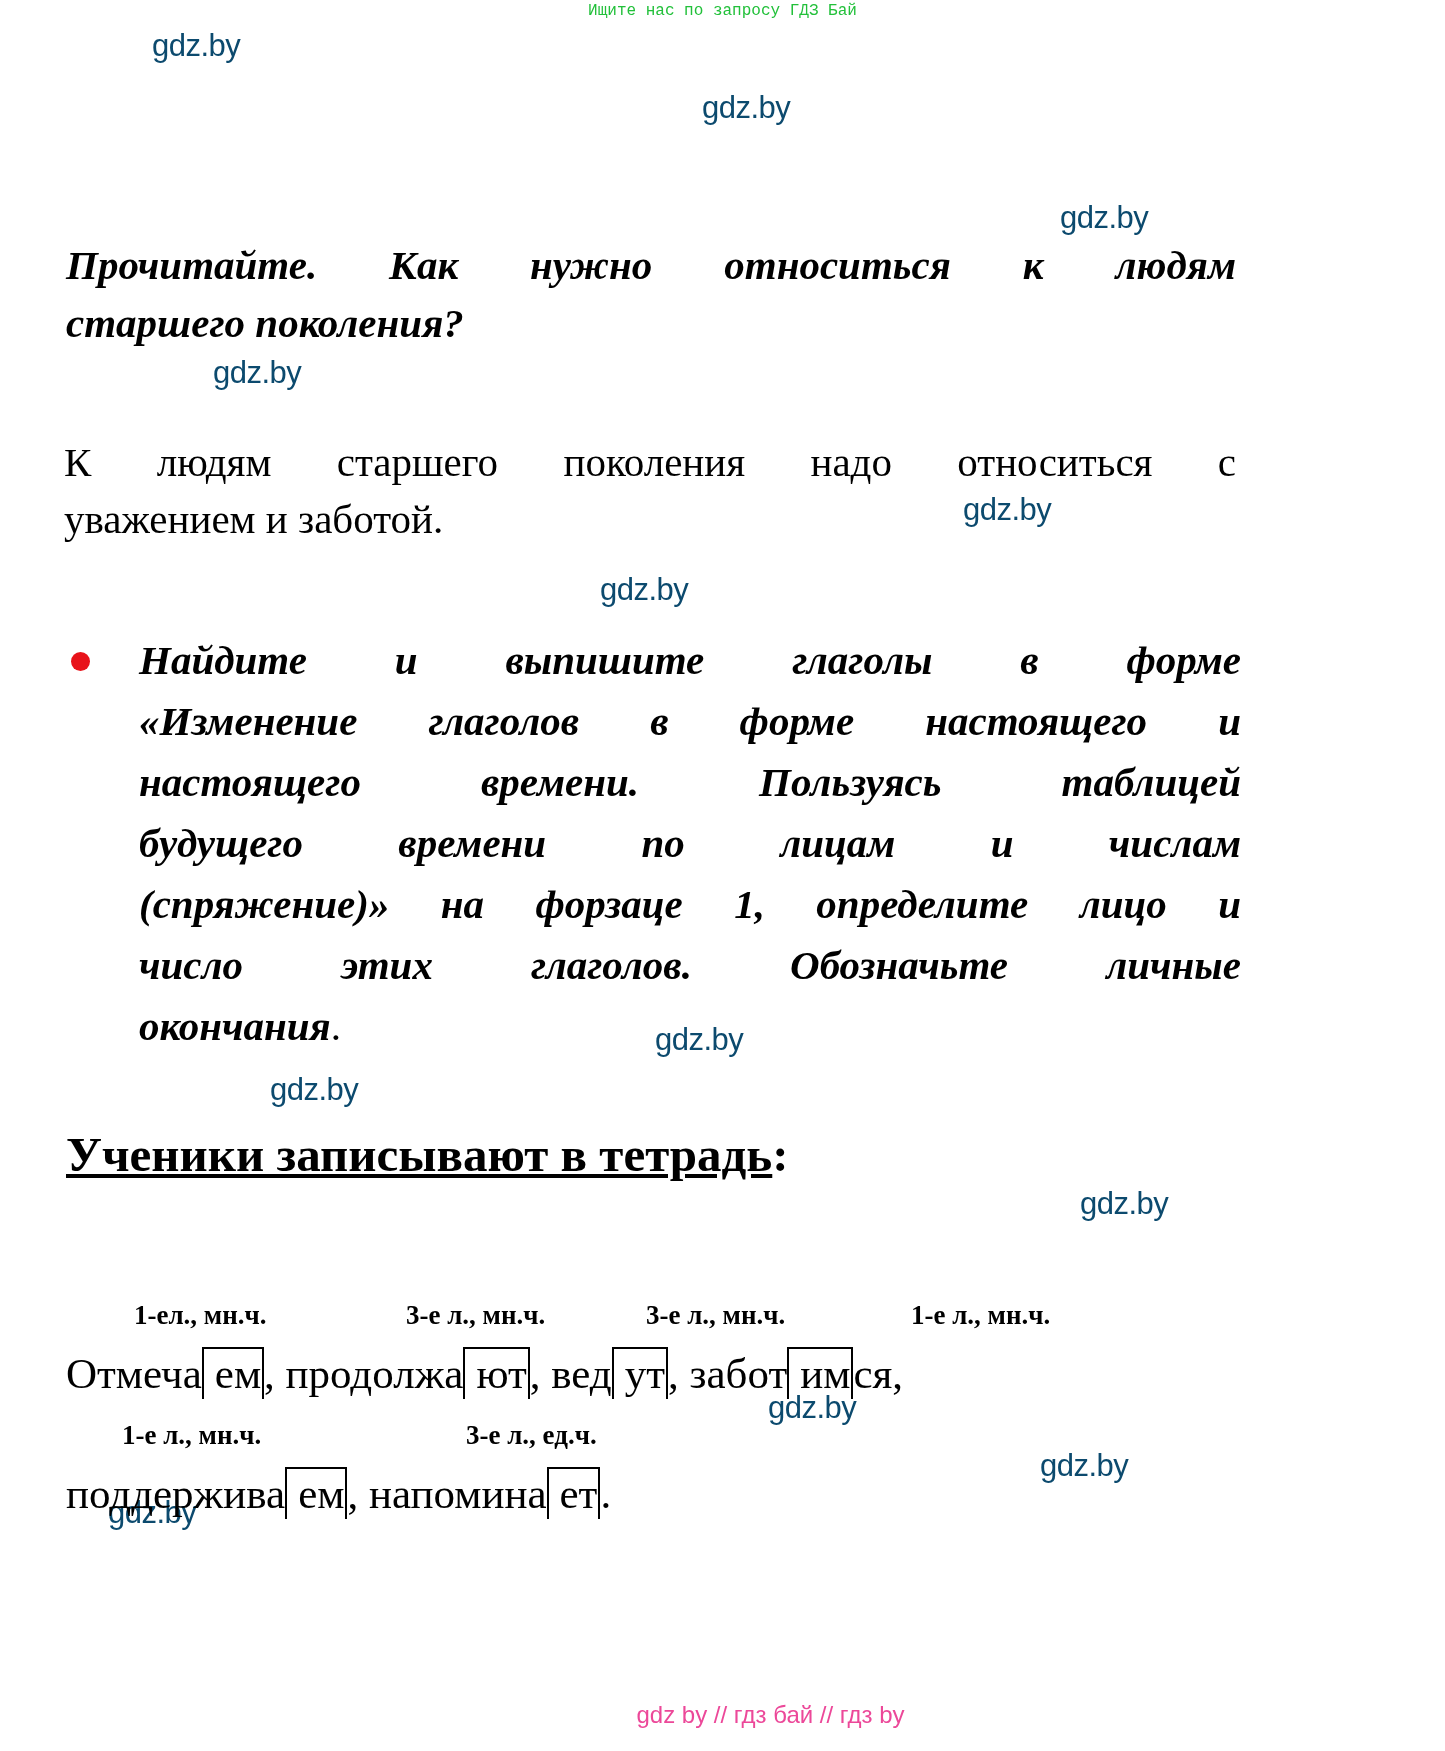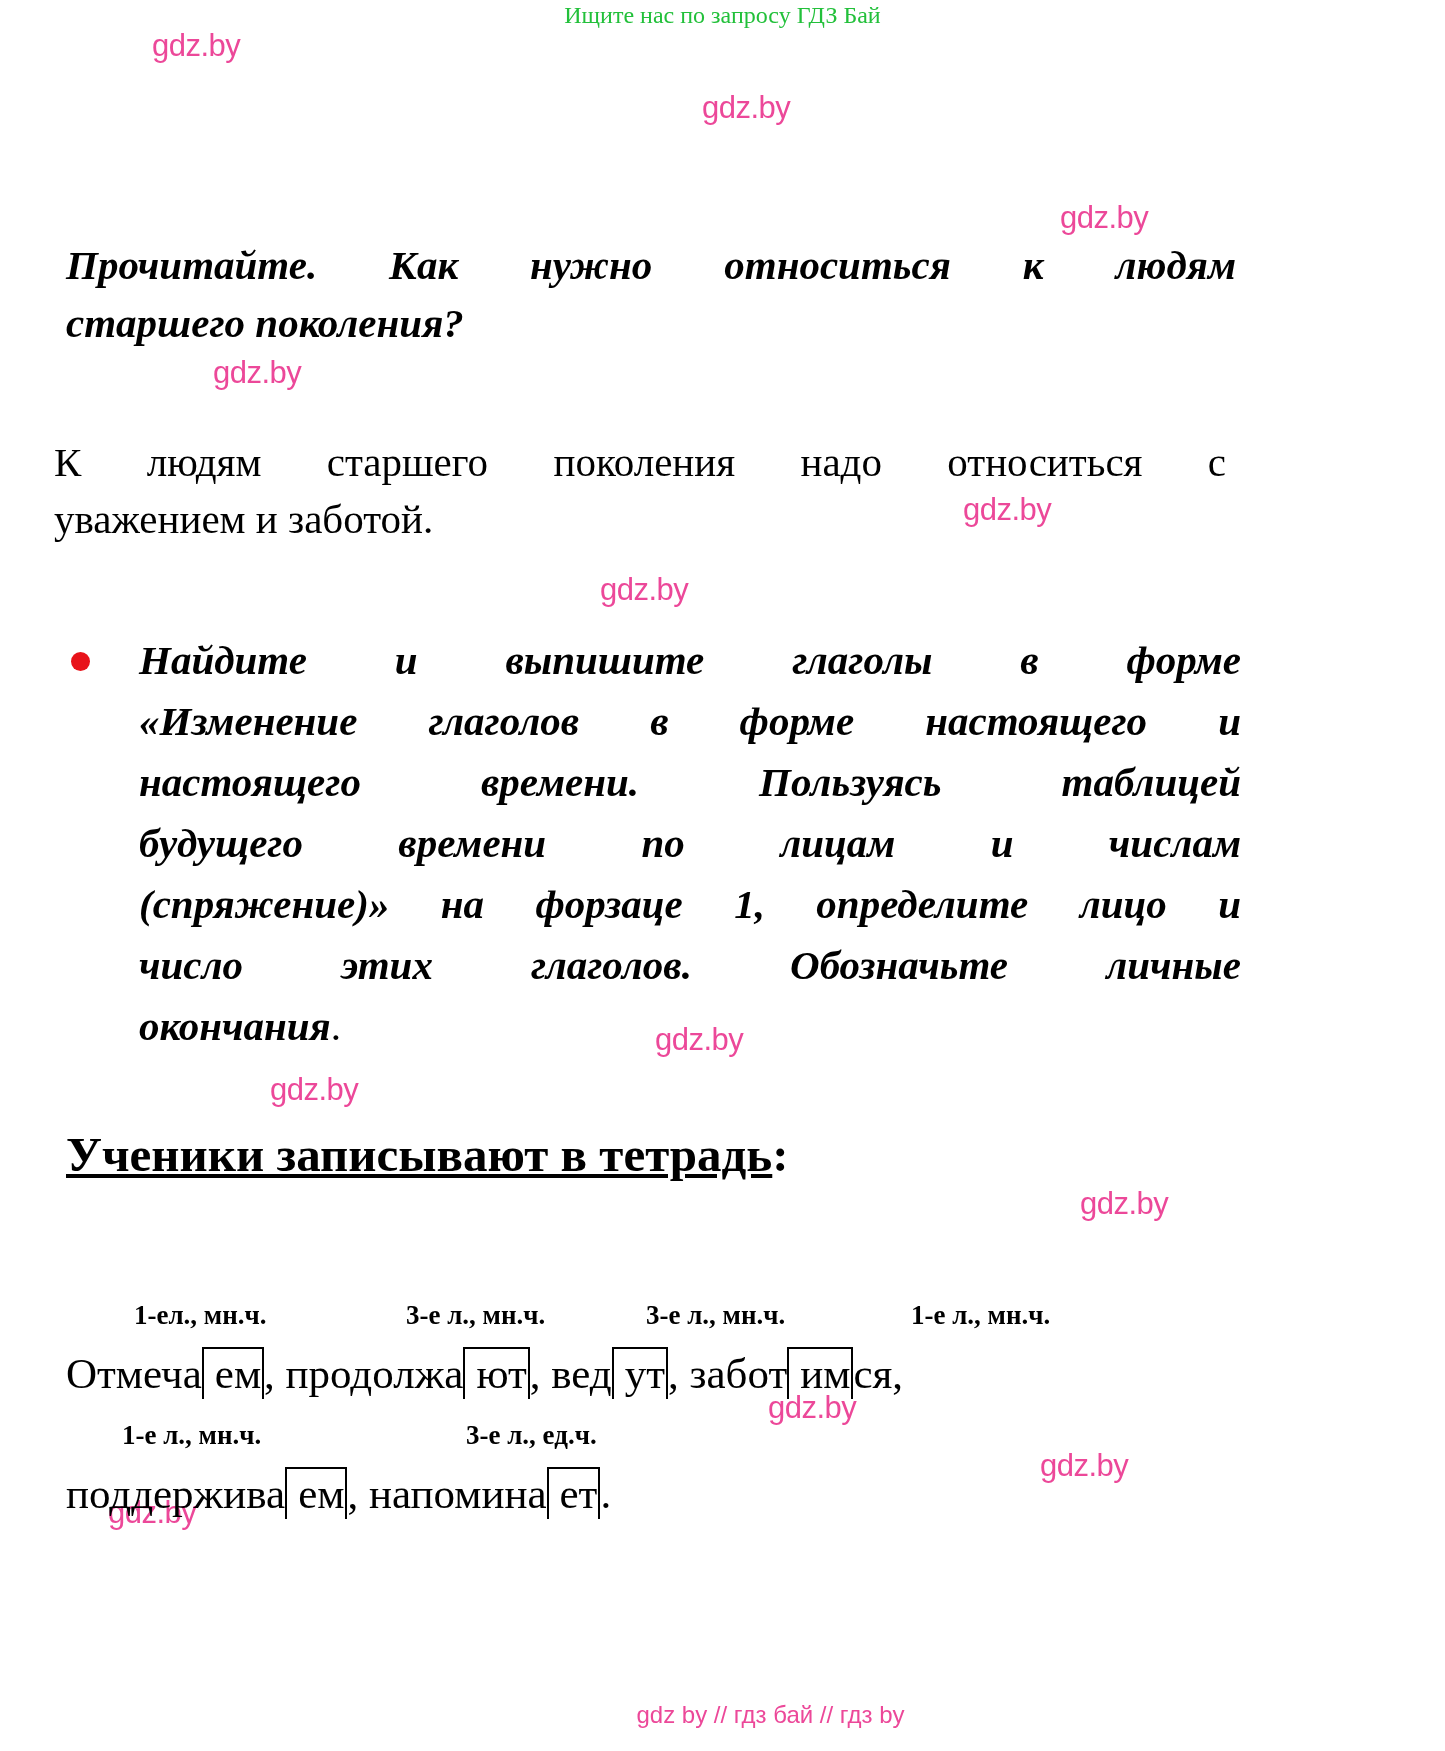--- a/index.html
+++ b/index.html
@@ -17,32 +17,32 @@
   }
 
   
   .promo-line {
     position: absolute;
     top: 2px;
     left: 0;
     width: 100%;
     text-align: center;
     color: #22c03a;
-    font-family: Liberation Serif, serif;
-    font-size: 24px;
+    font-family: Liberation Mono, monospace;
+    font-size: 16px;
     letter-spacing: 0px;
     white-space: nowrap;
   }
 
   
   .wm {
     position: absolute;
     font-family: "Liberation Sans", "DejaVu Sans", sans-serif;
     font-size: 28px;
-    color: #ec4899;
+    color: #0c4a6e;
     white-space: nowrap;
     letter-spacing: -0.5px;
   }
 
   
   .sheet {
     position: absolute;
     left: 0;
     top: 0;
     width: 1445px;
@@ -73,21 +73,21 @@
     font-family: "Liberation Serif", "DejaVu Serif", serif;
   }
   .task-title > span { display: block; }
   .task-title .j {
     text-align: justify;
     text-align-last: justify;
   }
 
   .answer-par {
     position: absolute;
-    left: 54px;
+    left: 64px;
     top: 434px;
     width: 1172px;
     font-size: 41px;
     line-height: 57px;
     text-align: justify;
     font-family: "Liberation Serif", "DejaVu Serif", serif;
   }
   .answer-par .j { display:block; text-align: justify; text-align-last: justify; }
   .answer-par .last { display:block; text-align: left; }
 

